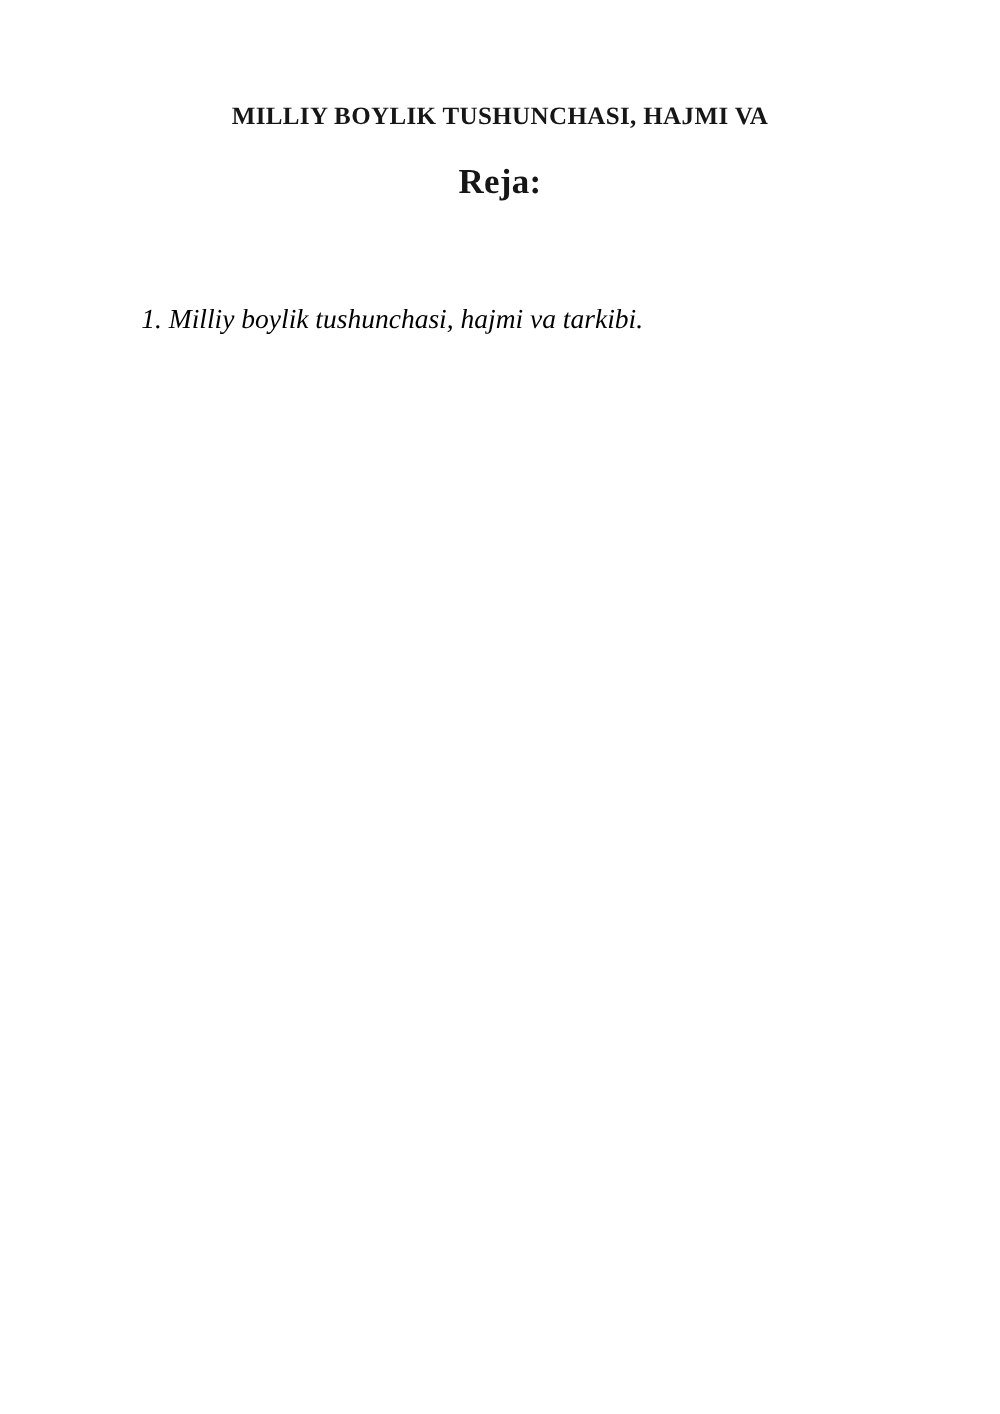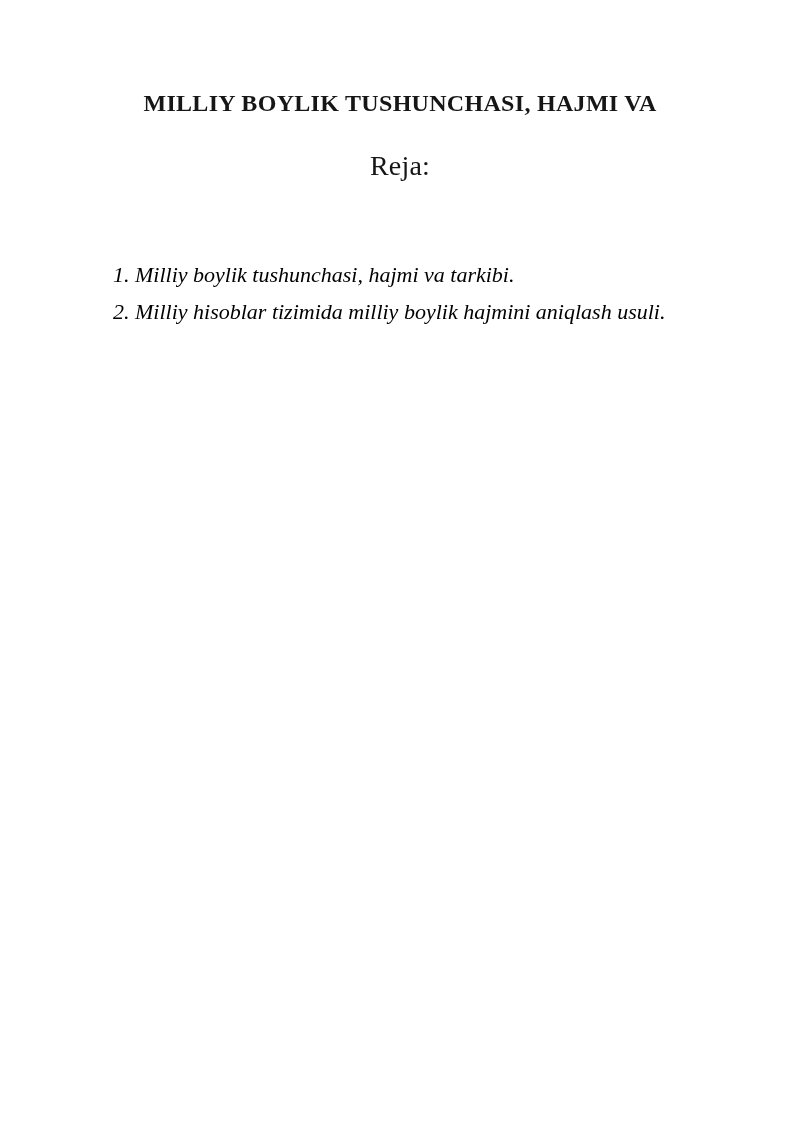--- a/index.html
+++ b/index.html
@@ -14,37 +14,37 @@
     overflow: hidden;
   }
   .page {
     position: relative;
     width: 800px;
     height: 1131px;
     background: #ffffff;
     color: #161616;
   }
   .doc-title {
-    margin: 12px;
+    margin: 2px;
     padding-top: 66px;
     text-align: center;
-    font-size: 24px;
+    font-size: 20px;
     font-weight: 700;
     color: #161616;
     letter-spacing: 0.3px;
   }
   .title-line {
     display: block;
     line-height: 50px;
   }
   .reja-heading {
     margin: 0;
     text-align: center;
     font-size: 28px;
-    font-weight: 400;
+    font-weight: 700;
     line-height: 52px;
     color: #161616;
     letter-spacing: 0.2px;
   }
   .plan-list {
     margin: 64px 40px 0 113px;
   }
   .plan-item {
     margin: 0;
     font-size: 22px;
@@ -60,16 +60,15 @@
 <div class="page">
 
   <h1 class="doc-title">
     <span class="title-line">MILLIY BOYLIK TUSHUNCHASI, HAJMI VA</span>
   </h1>
 
   <h2 class="reja-heading">Reja:</h2>
 
   <div class="plan-list">
     <p class="plan-item">1. Milliy boylik tushunchasi, hajmi va tarkibi.</p>
-    <p class="plan-item">2. Milliy hisoblar tizimida milliy boylik hajmini aniqlash usuli.</p>
   </div>
 
 </div>
 
 </body></html>

